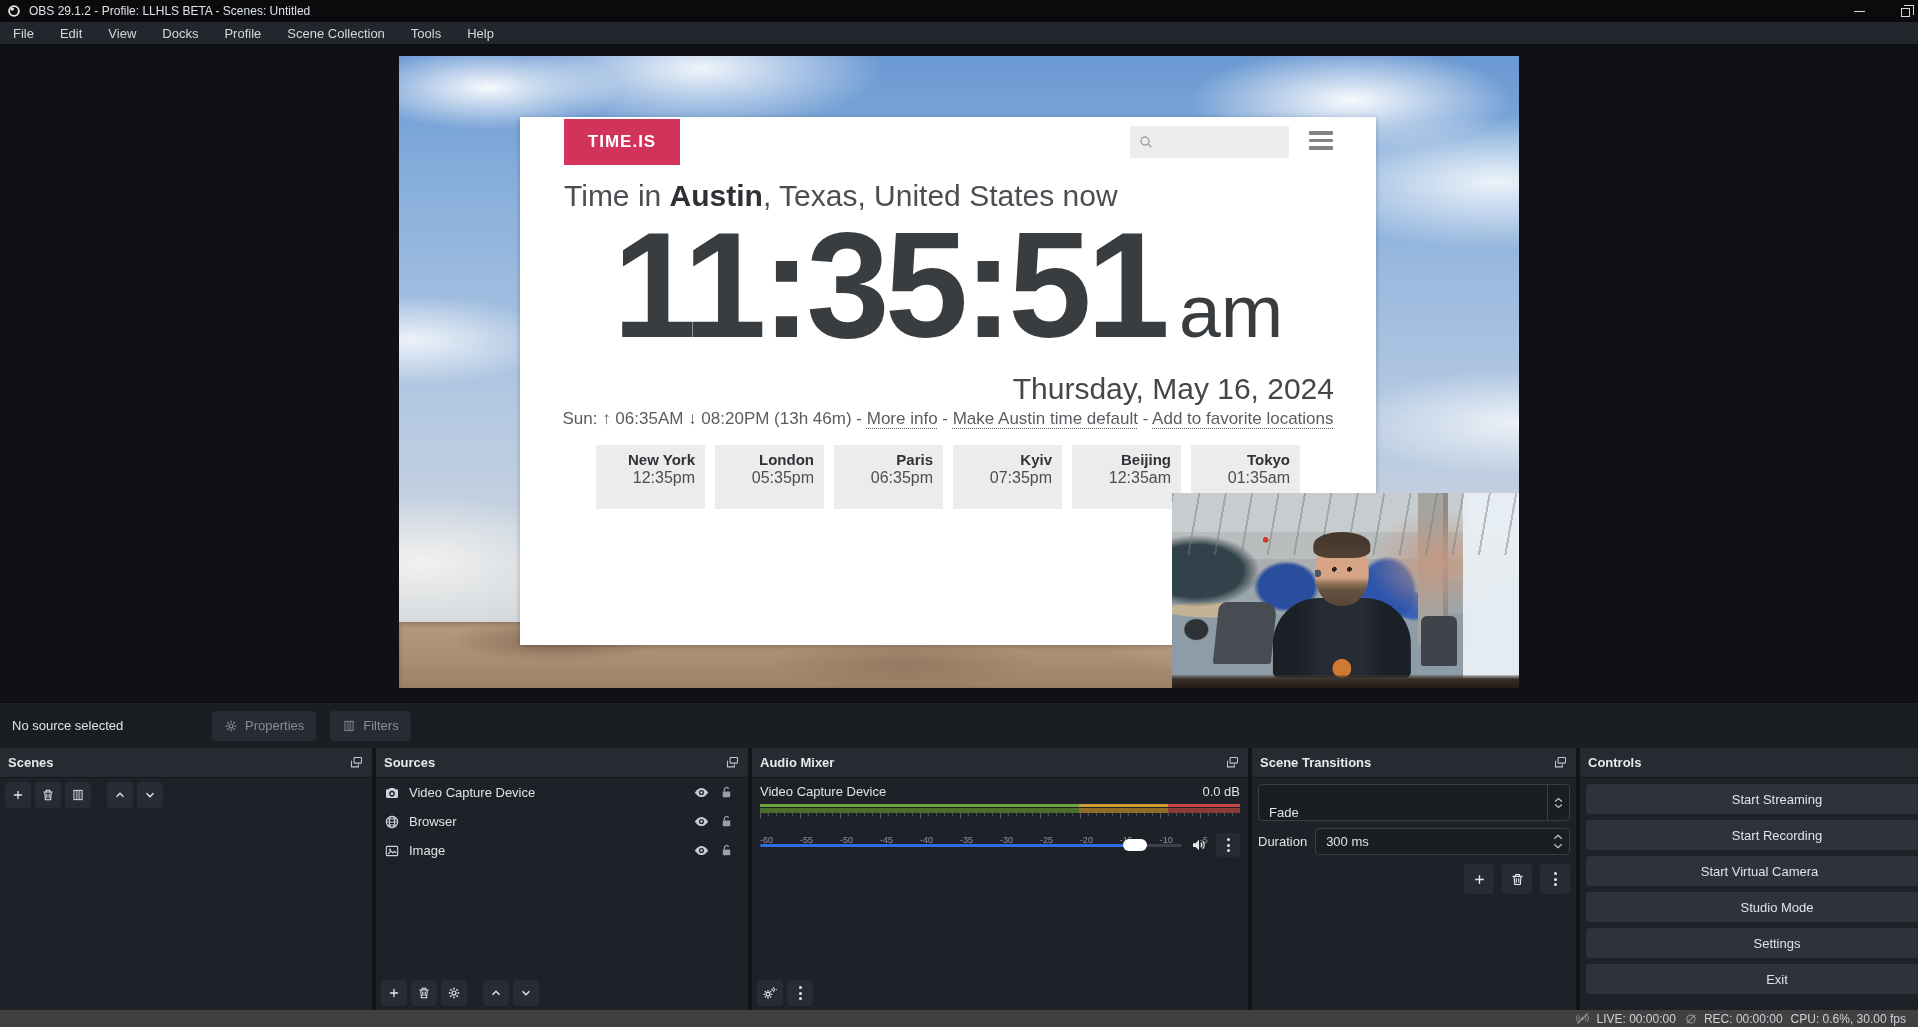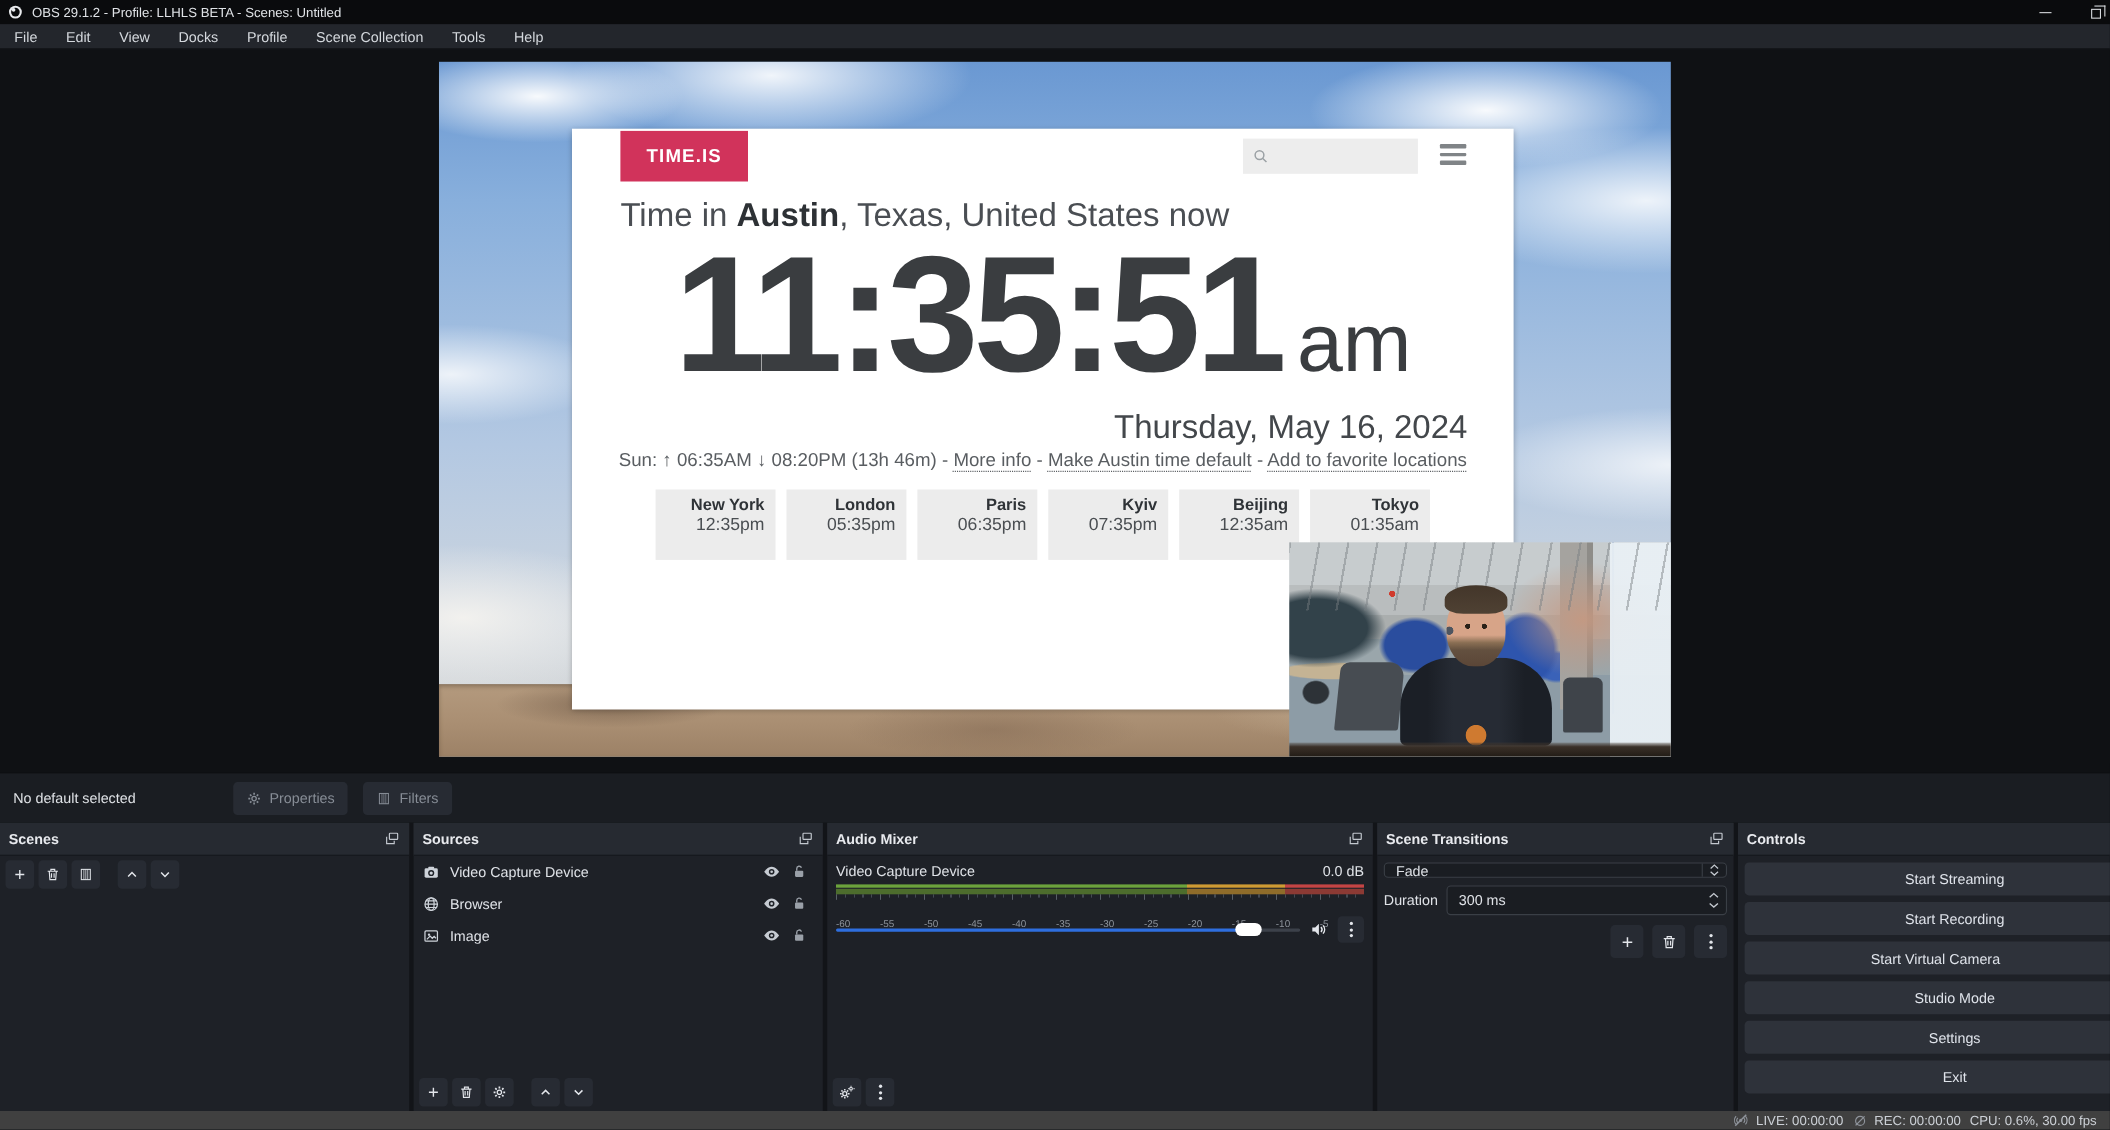--- a/index.html
+++ b/index.html
@@ -146,21 +146,21 @@
   .slider{position:relative;flex:1;height:18px}
   .slider .track{position:absolute;top:8px;left:0;right:0;height:3px;border-radius:2px;
     background:linear-gradient(90deg,var(--slider-blue) 0 88%,#3c414a 88% 100%)}
   .slider .handle{position:absolute;top:3px;left:86%;width:24px;height:12px;border-radius:6px;background:#fff}
   .spk{color:#e3e6eb;display:flex}
   .mini-btn{width:24px;height:24px;border-radius:4px;background:#272b33;color:#e3e6eb;display:flex;align-items:center;justify-content:center}
   .dots{display:flex;flex-direction:column;gap:2.5px}
   .dots i{width:3px;height:3px;border-radius:50%;background:#e3e6eb;display:block}
 
   
-  .combo{height:14px;margin:6px 6px 0;border:1px solid #3a3f46;border-radius:4px;background:#1a1d22;display:flex;align-items:center;font-size:13px;color:#dfe2e7}
+  .combo{height:37px;margin:6px 6px 0;border:1px solid #3a3f46;border-radius:4px;background:#1a1d22;display:flex;align-items:flex-end;font-size:13px;color:#dfe2e7}
   .combo .combo-val{padding-left:10px;flex:1}
   .combo .combo-arrows{width:22px;border-left:1px solid #3a3f46;align-self:stretch;display:flex;flex-direction:column;align-items:center;justify-content:center;color:#c3c8cf}
   .dur-row{display:flex;align-items:center;margin:7px 6px 0;gap:8px;font-size:13px;color:#dfe2e7}
   .spin{flex:1;height:27px;border:1px solid #3a3f46;border-radius:4px;background:#1a1d22;display:flex;align-items:center}
   .spin .spin-val{padding-left:10px;flex:1}
   .spin .spin-arrows{width:22px;display:flex;flex-direction:column;align-items:center;justify-content:center;gap:3px;color:#c3c8cf}
   .trans-btns{display:flex;justify-content:flex-end;gap:8px;margin:9px 6px 0}
   .trans-btns .tool-btn{width:30px;height:30px}
 
   
@@ -279,21 +279,21 @@
         <div class="wc-scene"></div>
         <div class="wc-chairL"></div>
         <div class="wc-chairR"></div>
         <div class="wc-person"></div>
         <div class="wc-desk"></div>
       </div>
     </div>
   </div>
 
   <div class="context-bar">
-    <span class="context-status">No default selected</span>
+    <span class="context-status">No source selected</span>
     <div class="ctx-btn">
       <svg width="14" height="14" viewBox="0 0 24 24">
         <g stroke="currentColor" fill="none">
             <circle cx="12" cy="12" r="3.4" stroke-width="2"></circle>
         <g stroke-width="2.6">
               <path d="M12 3v3M12 18v3M3 12h3M18 12h3M5.6 5.6l2.2 2.2M16.2 16.2l2.2 2.2M5.6 18.4l2.2-2.2M16.2 7.8l2.2-2.2"></path>
             </g>
           </g>
       </svg>
       <span>Properties</span>

